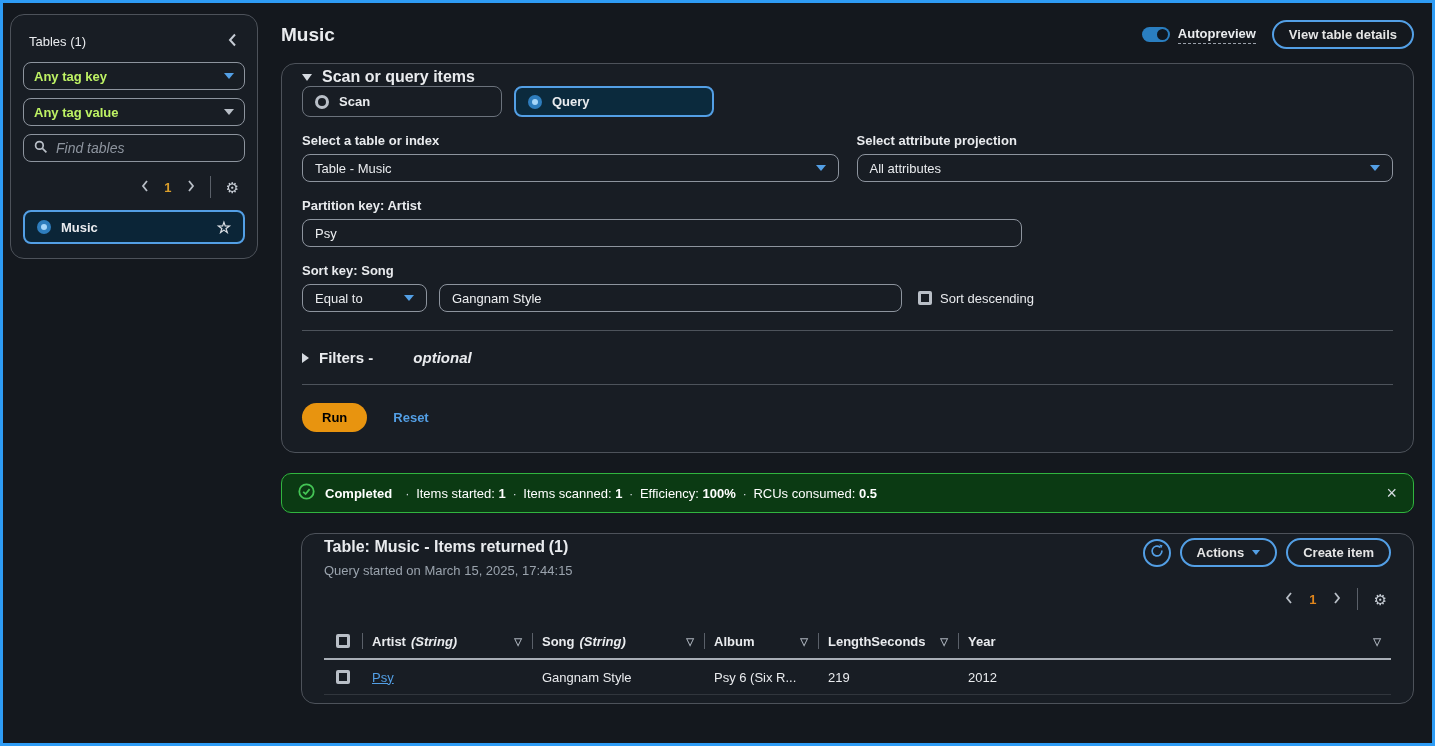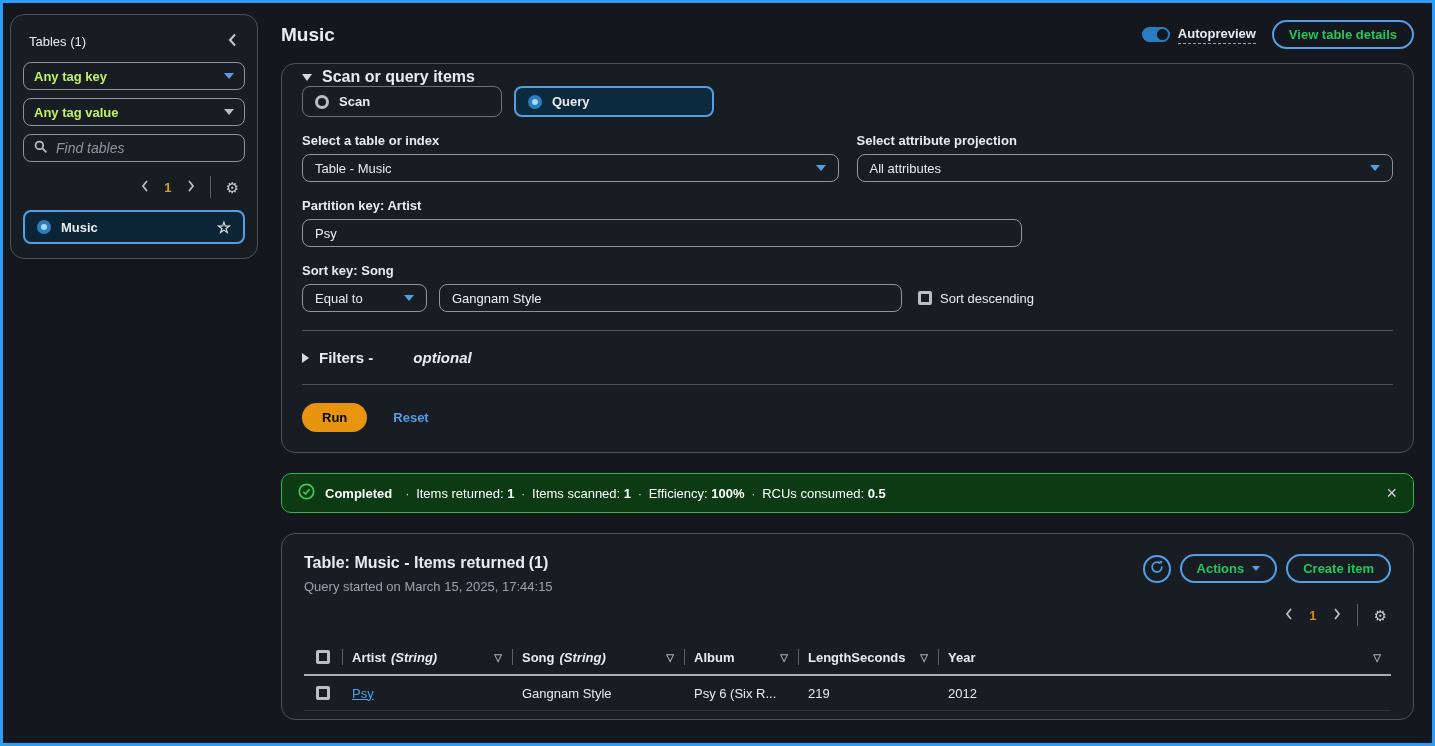--- a/index.html
+++ b/index.html
@@ -52,21 +52,21 @@
   
   .main{ position:absolute; left:278px; right:18px; top:11px; }
   .main-head{ display:flex; align-items:center; justify-content:space-between; padding:6px 0 14px 0; }
   .page-title{ font-size:19px; font-weight:700; }
   .head-right{ display:flex; align-items:center; gap:16px; }
   .toggle-wrap{ display:flex; align-items:center; gap:8px; cursor:pointer; }
   .toggle{ width:28px; height:15px; border-radius:8px; background:#2a7ec0; position:relative; }
   .toggle::after{ content:''; position:absolute; right:2px; top:2px; width:11px; height:11px; border-radius:50%; background:#10171f; }
   .toggle-label{ font-weight:700; border-bottom:1px dashed #9aa1ab; padding-bottom:2px; }
   .btn-outline{
-    border:2px solid #539fe5; color:#22c55e; background:transparent;
+    border:2px solid #539fe5; color:#e5e5e5; background:transparent;
     font-weight:700; font-size:13px; border-radius:16px; padding:5px 15px;
     cursor:pointer; display:flex; align-items:center; gap:8px; font-family:"Liberation Sans",sans-serif;
   }
   .caret-down.blue-sm{ border-left-width:4px; border-right-width:4px; border-top:5px solid #539fe5; }
 
   
   .query-panel{ padding:4px 20px 20px 20px; }
   .section-head{ display:flex; align-items:center; gap:10px; cursor:pointer; }
   .tri-down{ width:0; height:0; border-left:5px solid transparent; border-right:5px solid transparent; border-top:7px solid #d5dae0; }
   .tri-right{ width:0; height:0; border-top:5px solid transparent; border-bottom:5px solid transparent; border-left:7px solid #d5dae0; }
@@ -103,21 +103,21 @@
   
   .banner{
     margin-top:20px; background:#0b3a13; border:1px solid #31b53f; border-radius:10px;
     display:flex; align-items:center; gap:10px; padding:9px 16px; color:#fff;
   }
   .banner .b{ font-weight:700; }
   .banner .sep{ color:#cfd5db; margin:0 3px; }
   .banner-close{ margin-left:auto; background:none; border:none; color:#d5dae0; font-size:18px; line-height:1; cursor:pointer; }
 
   
-  .results-panel{ margin-top:20px; padding:20px 22px 8px 22px; }
+  .results-panel{ margin-top:20px; padding:4px 22px 8px 22px;margin-left:20px; }
   .results-head{ display:flex; align-items:flex-start; justify-content:space-between; }
   .results-title{ font-size:16px; font-weight:700; }
   .results-sub{ color:#9aa3ad; margin-top:7px; }
   .results-buttons{ display:flex; align-items:center; gap:9px; }
   .refresh-btn{
     width:28px; height:28px; border:2px solid #539fe5; border-radius:50%;
     background:transparent; display:flex; align-items:center; justify-content:center; cursor:pointer;
   }
   .results-pager{ display:flex; align-items:center; justify-content:flex-end; gap:14px; padding:10px 2px 4px 0; }
   .results-pager .page-num{ color:#e0861c; }
@@ -292,21 +292,21 @@
   <div class="banner">
     <span>
       <svg width="17" height="17" viewBox="0 0 17 17">
           <circle cx="8.5" cy="8.5" r="7.2" fill="none" stroke="#44c455" stroke-width="1.8"></circle>
           <polyline points="5.2,8.8 7.6,11 11.6,6.2" fill="none" stroke="#44c455" stroke-width="1.8"></polyline>
         </svg>
     </span>
     <span class="b">Completed</span>
     <span>
       <span class="sep">·</span>
-      <span>Items returned:</span>
+      <span>Items started:</span>
       <span class="b">1</span>
       <span class="sep">·</span>
       <span>Items scanned:</span>
       <span class="b">1</span>
       <span class="sep">·</span>
       <span>Efficiency:</span>
       <span class="b">100%</span>
       <span class="sep">·</span>
       <span>RCUs consumed:</span>
       <span class="b">0.5</span>

